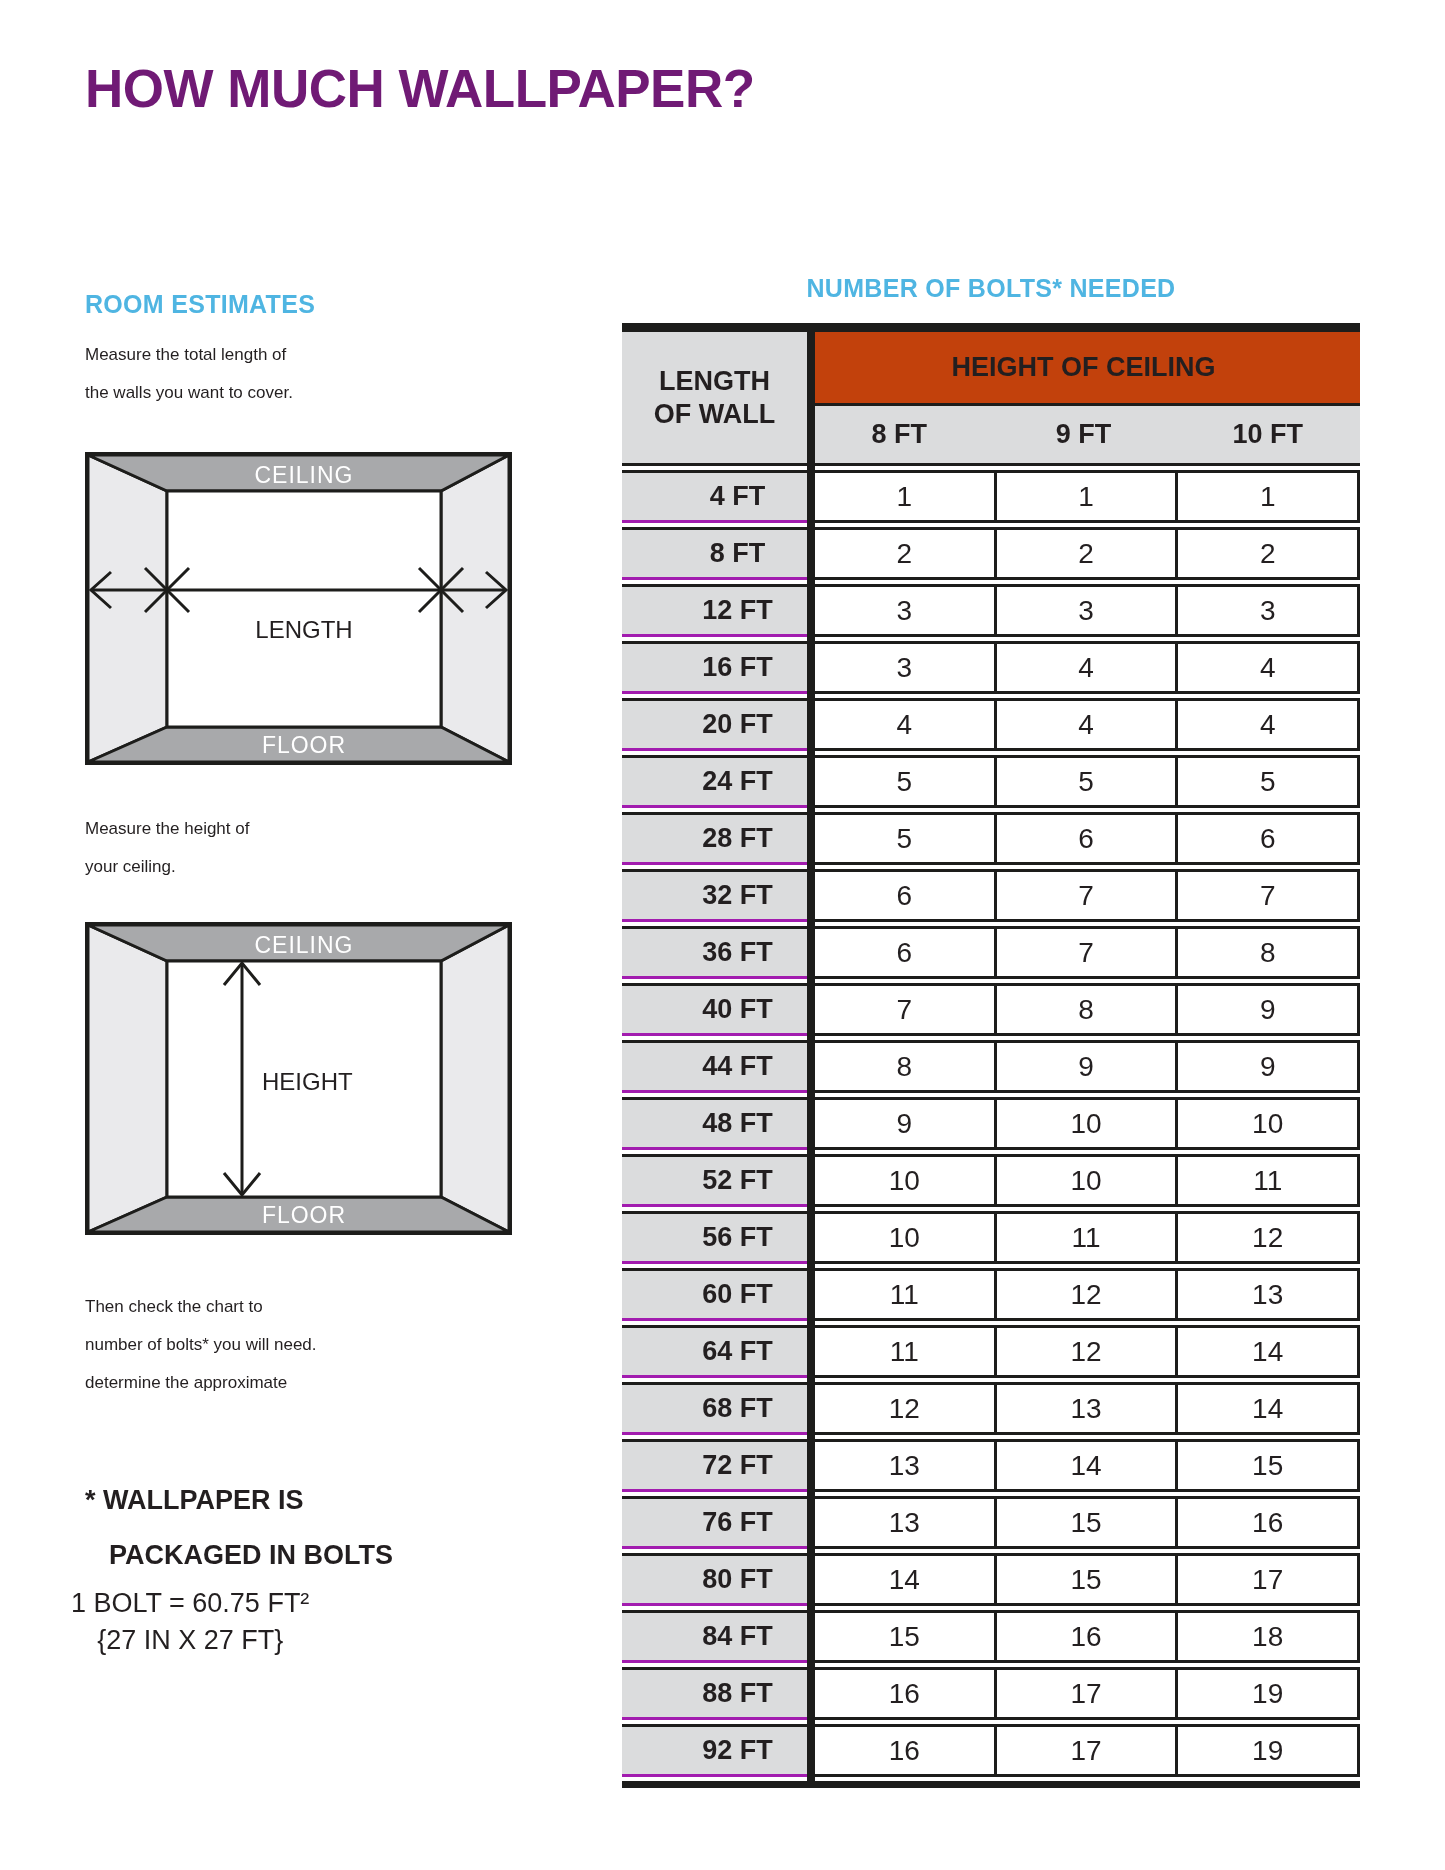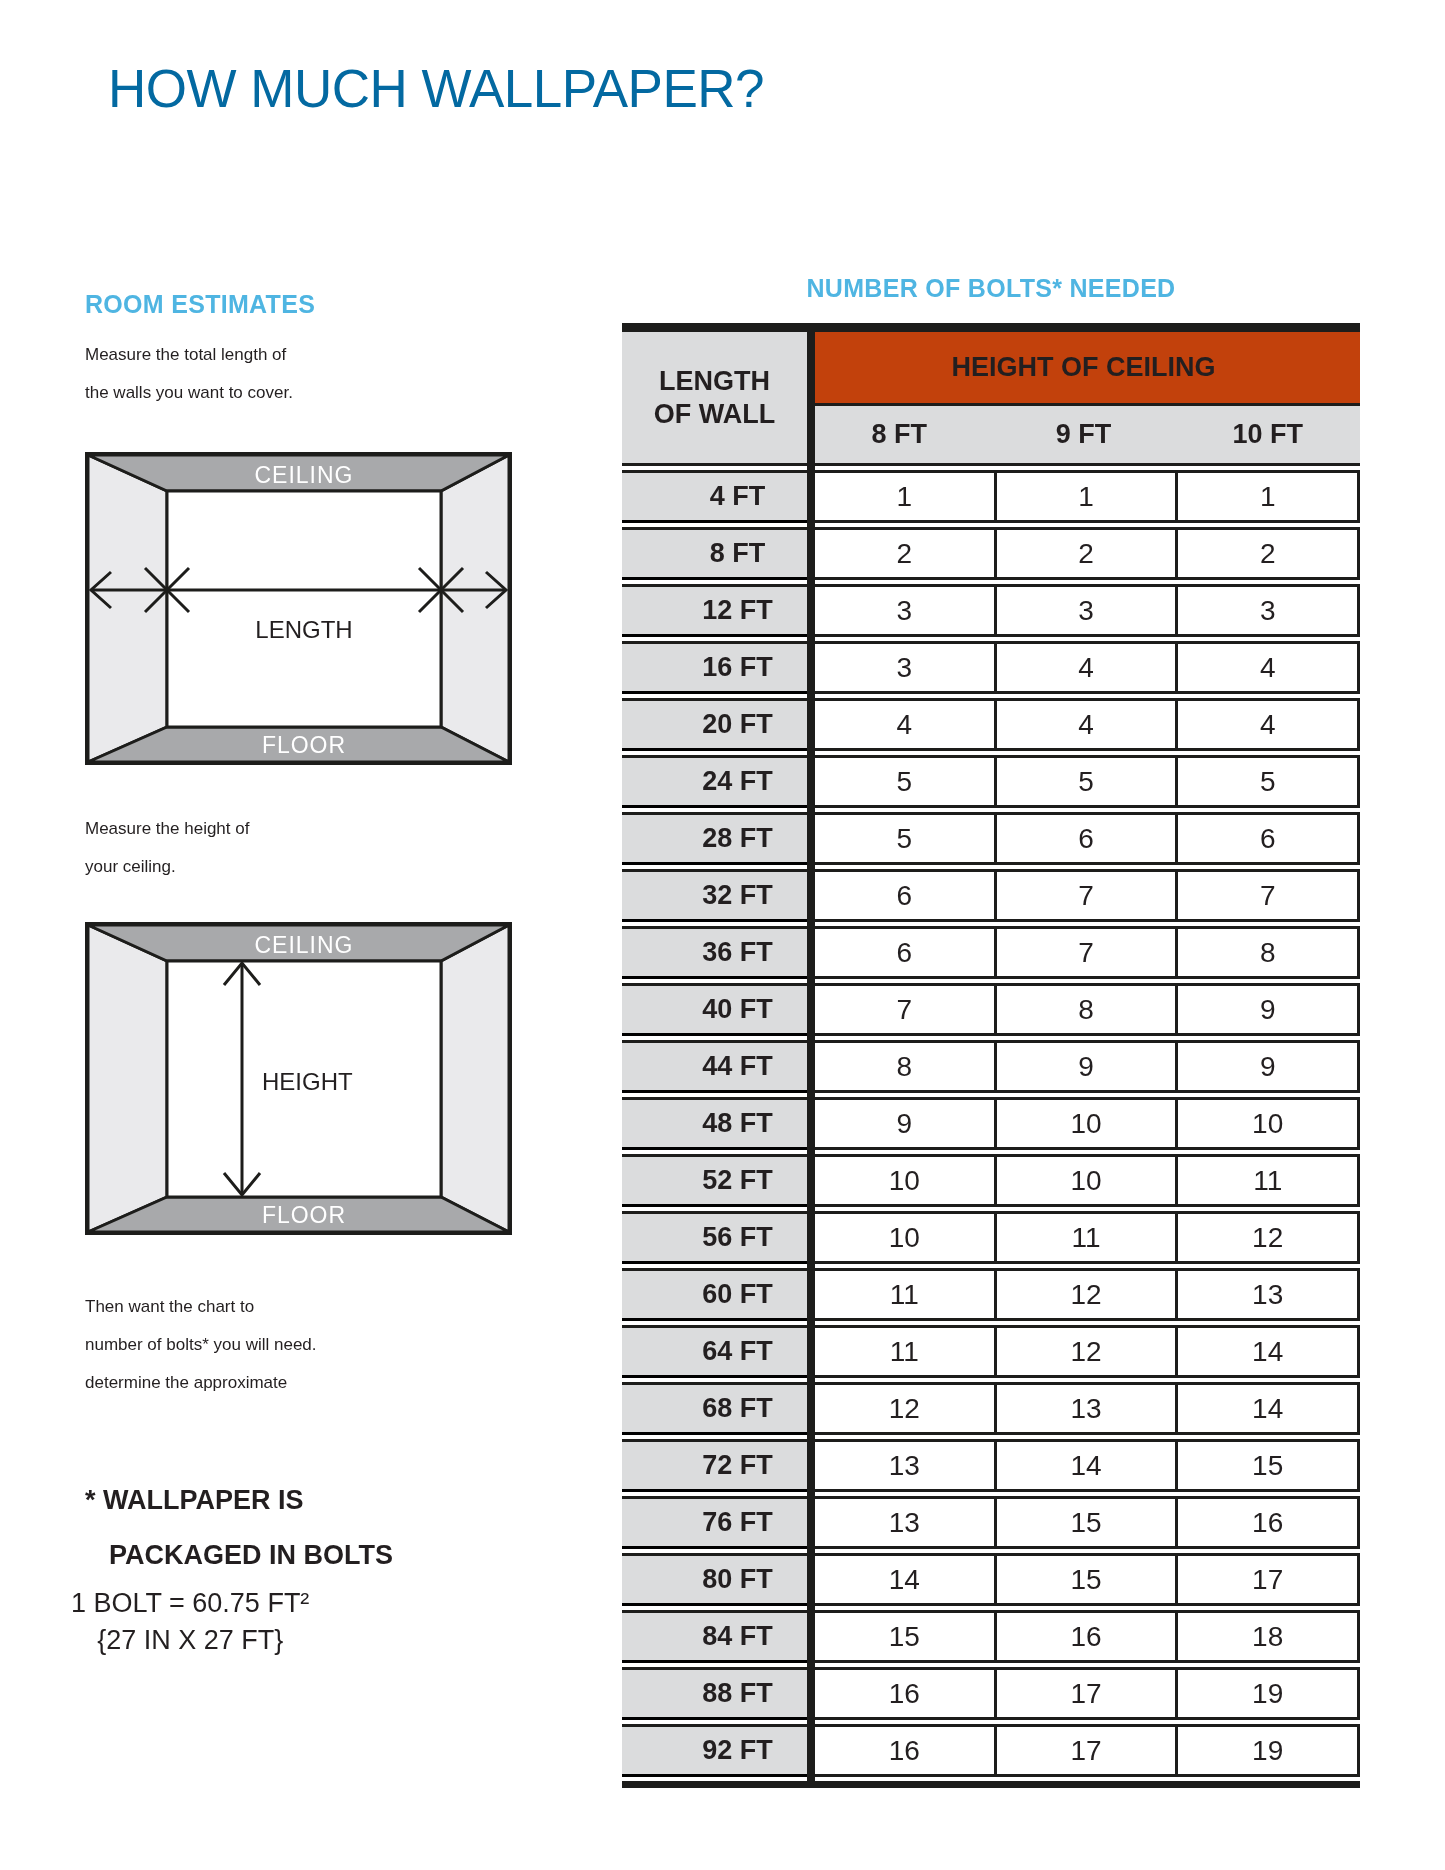--- a/index.html
+++ b/index.html
@@ -2,21 +2,21 @@
 <html><head>
 <meta charset="utf-8">
 <style>
   html,body { margin:0; padding:0; background:#ffffff; }
   .page {
     position:relative; width:1445px; height:1870px; background:#ffffff;
     font-family:"Liberation Sans", sans-serif; color:#231f20; overflow:hidden;
   }
   .main-title {
     position:absolute; left:85px; top:58px;
-    font-size:53px; font-weight:normal; letter-spacing:-0.5px; color:#0369a1;margin-left:23px;
+    font-size:53px; font-weight:bold; letter-spacing:-0.5px; color:#701a75;
   }
   .sec-head { font-size:25px; font-weight:bold; color:#4fb5e2; letter-spacing:0.3px; }
   .room-est-head { position:absolute; left:85px; top:290px; }
   .bolts-head { position:absolute; left:622px; top:274px; width:738px; text-align:center; }
 
   .para { position:absolute; left:85px; font-size:17px; line-height:38px; color:#231f20; }
   .para-1 { top:336px; }
   .para-2 { top:810px; }
   .para-3 { top:1288px; }
 
@@ -46,21 +46,21 @@
     height:74px; background:#c2410c; box-sizing:border-box; border-bottom:3px solid #1d1d1b;
     display:flex; align-items:center; justify-content:center;
     font-weight:bold; font-size:27px;
   }
   .hdr-cols { display:flex; height:60px; background:#dbdcdd; box-sizing:border-box; border-bottom:3px solid #1d1d1b; }
   .hdr-col { flex:1; display:flex; align-items:center; justify-content:center; font-weight:bold; font-size:27px; }
 
   .trow { display:flex; height:53px; margin-bottom:4px; }
   .lc {
     width:185px; background:#dbdcdd; box-sizing:border-box;
-    border-top:3px solid #1d1d1b; border-bottom:3px solid #000000;
+    border-top:3px solid #1d1d1b; border-bottom:3px solid #a21caf;
     display:flex; align-items:center; justify-content:center;
     font-weight:bold; font-size:27px;padding-left:46px;
   }
   .dc {
     flex:1; background:#ffffff; box-sizing:border-box;
     border:3px solid #1d1d1b; border-left:none;
     display:flex; align-items:center; justify-content:center;
     font-size:28px;
   }
   .dc-first { margin-left:8px; }
@@ -123,21 +123,21 @@
       <g stroke="#1d1d1b" stroke-width="3" fill="none">
         <line x1="157" y1="41" x2="157" y2="273"></line>
         <polyline points="139,63 157,41 175,63"></polyline>
         <polyline points="139,251 157,273 175,251"></polyline>
       </g>
       <text x="177" y="168" font-size="24" fill="#231f20">HEIGHT</text>
     </svg>
   </div>
 
   <div class="para para-3">
-    <div>Then want the chart to</div>
+    <div>Then check the chart to</div>
     <div>number of bolts* you will need.</div>
     <div>determine the approximate</div>
   </div>
 
   <div class="footnote">
     <div>* WALLPAPER IS</div>
     <div class="indent">PACKAGED IN BOLTS</div>
   </div>
 
   <div class="bolt-info">

